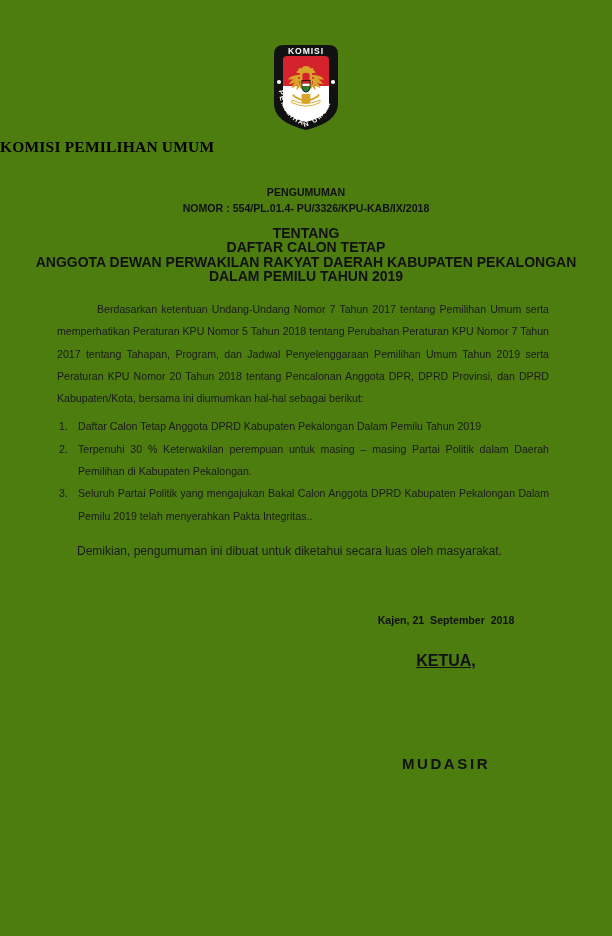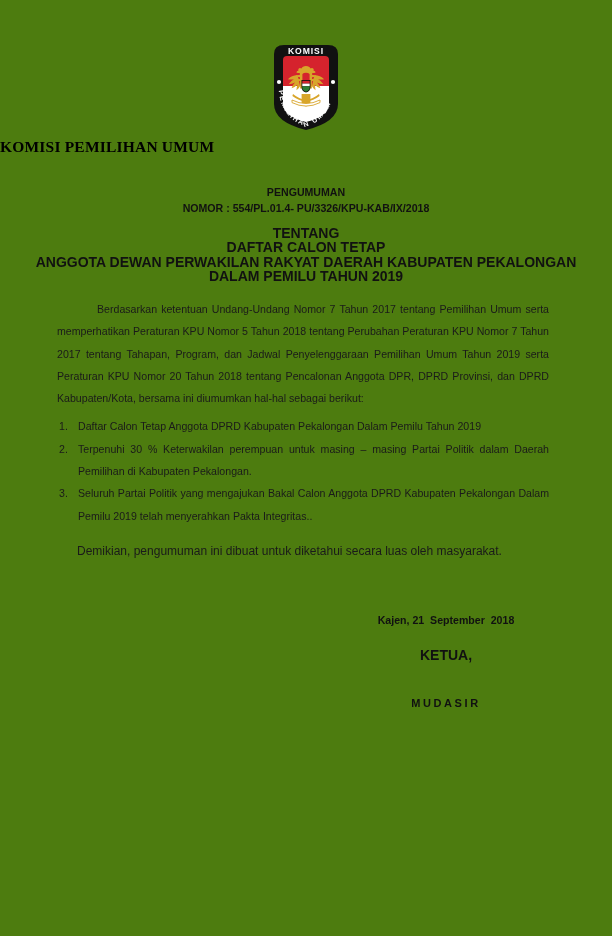--- a/index.html
+++ b/index.html
@@ -131,30 +131,31 @@
     text-align: center;
   }
   .sign-date {
     font-weight: bold;
     font-size: 10.6px;
     line-height: 16px;
     color: #111;
     white-space: pre;
   }
   .sign-role {
-    margin-top: 19px;
-    font-weight: bold;
-    font-size: 14px;
+    margin-top: 25px;
+    font-weight: bold;
+    font-size: 16px;
     line-height: 16px;
     color: #111;
+    text-decoration: underline;
   }
   .sign-name {
-    margin-top: 34px;
-    font-weight: bold;
-    font-size: 11px;
+    margin-top: 86px;
+    font-weight: bold;
+    font-size: 15px;
     letter-spacing: 2.6px;
     color: #111;
   }
 </style>
 </head>
 <body>
 
 <div class="page">
 
   <div class="logo-wrap">

